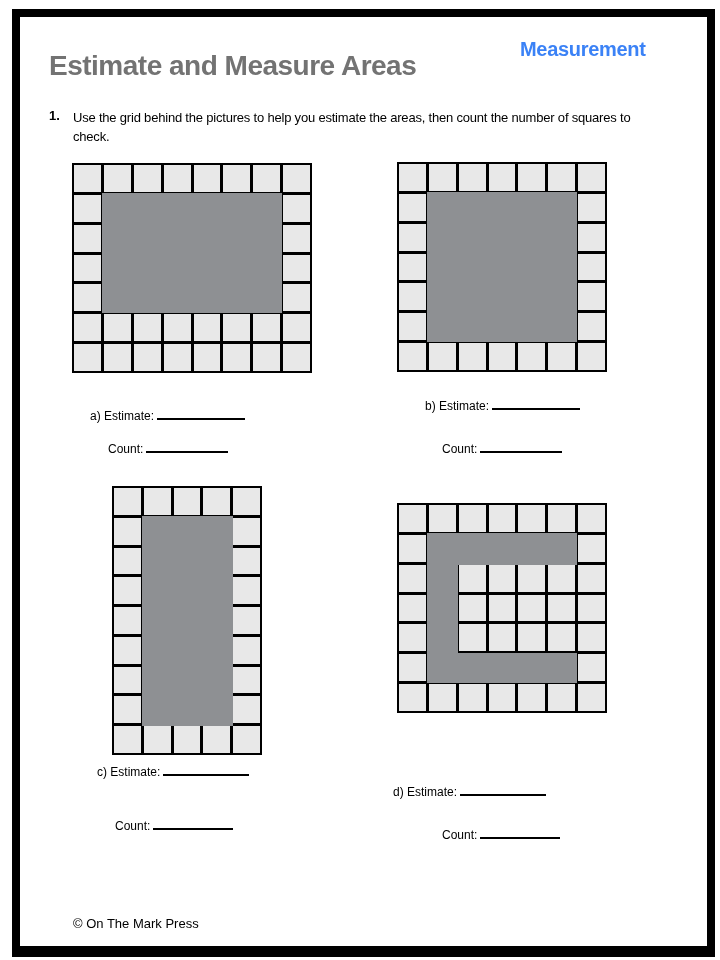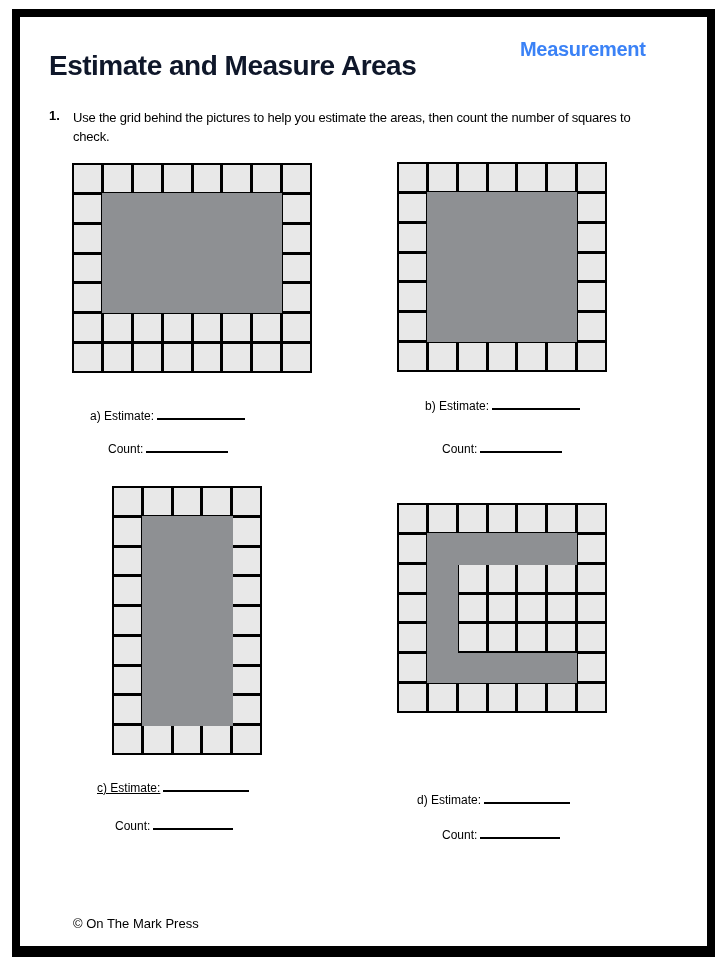--- a/index.html
+++ b/index.html
@@ -1,19 +1,19 @@
 <!DOCTYPE html>
 <html><head>
 <meta charset="utf-8">
 <style>
   html,body{margin:0;padding:0;background:#fff;}
   body{width:720px;height:960px;position:relative;overflow:hidden;font-family:"Liberation Sans",sans-serif;}
   .frame{position:absolute;left:12px;top:9px;width:687px;height:929px;border:8px solid #000;border-bottom-width:11px;box-sizing:content-box;}
   .subject{position:absolute;left:520px;top:38px;font-size:20px;font-weight:bold;color:#3b82f6;letter-spacing:-0.3px;}
-  .title{position:absolute;left:49px;top:50px;font-size:28px;font-weight:bold;color:#0f172a;letter-spacing:-0.5px;}
+  .title{position:absolute;left:49px;top:50px;font-size:28px;font-weight:bold;color:#737373;letter-spacing:-0.5px;}
   .q-num{position:absolute;left:49px;top:108px;font-size:13px;font-weight:bold;}
   .q-text{position:absolute;left:73px;top:108px;width:560px;font-size:13px;font-weight:normal;line-height:19px;letter-spacing:-0.2px;}
   .grid{position:absolute;display:grid;border:2px solid #000;background:#000;gap:3px;padding:0;box-sizing:border-box;}
   .cell{background:#e8e8e8;}
   .shade{position:absolute;background:#8e9093;}
   .label{position:absolute;font-size:12px;color:#000;white-space:nowrap;}
   .line{display:inline-block;border-bottom:2px solid #000;vertical-align:baseline;margin-left:3px;height:10px;}
   .footer{position:absolute;left:43px;top:916px;font-size:13px;color:#000;margin-left:30px;}
 </style>
 </head>
@@ -251,27 +251,27 @@
   <span>Count:</span><span class="line" style="width:82px;"></span>
 </div>
 
 <div class="label" style="left:425px;top:398px;">
   <span>b) Estimate:</span><span class="line" style="width:88px;"></span>
 </div>
 <div class="label" style="left:442px;top:441px;">
   <span>Count:</span><span class="line" style="width:82px;"></span>
 </div>
 
-<div class="label" style="left:97px;top:780px;text-decoration:underline;">
+<div class="label" style="left:97px;top:764px;">
   <span>c) Estimate:</span><span class="line" style="width:86px;"></span>
 </div>
 <div class="label" style="left:115px;top:818px;">
   <span>Count:</span><span class="line" style="width:80px;"></span>
 </div>
 
-<div class="label" style="left:417px;top:784px;margin-top:8px;">
+<div class="label" style="left:393px;top:784px;">
   <span>d) Estimate:</span><span class="line" style="width:86px;"></span>
 </div>
 <div class="label" style="left:442px;top:827px;">
   <span>Count:</span><span class="line" style="width:80px;"></span>
 </div>
 
 <div class="footer">© On The Mark Press</div>
 
 </body></html>

